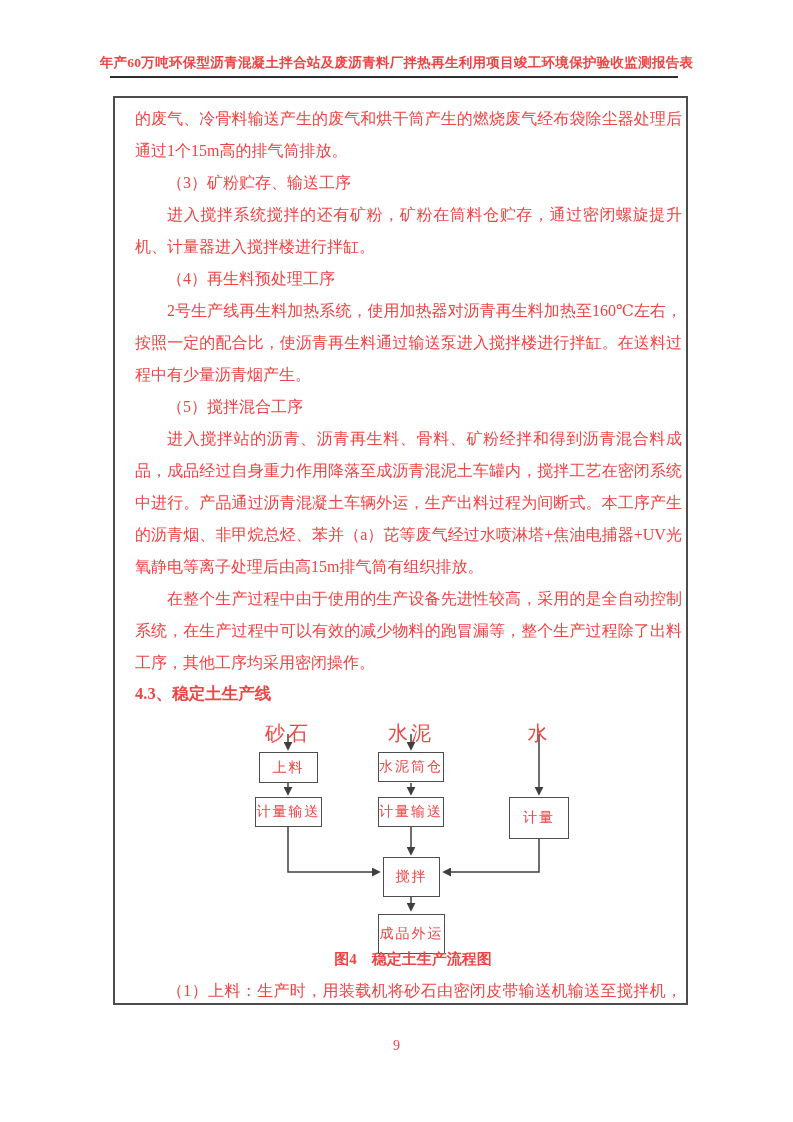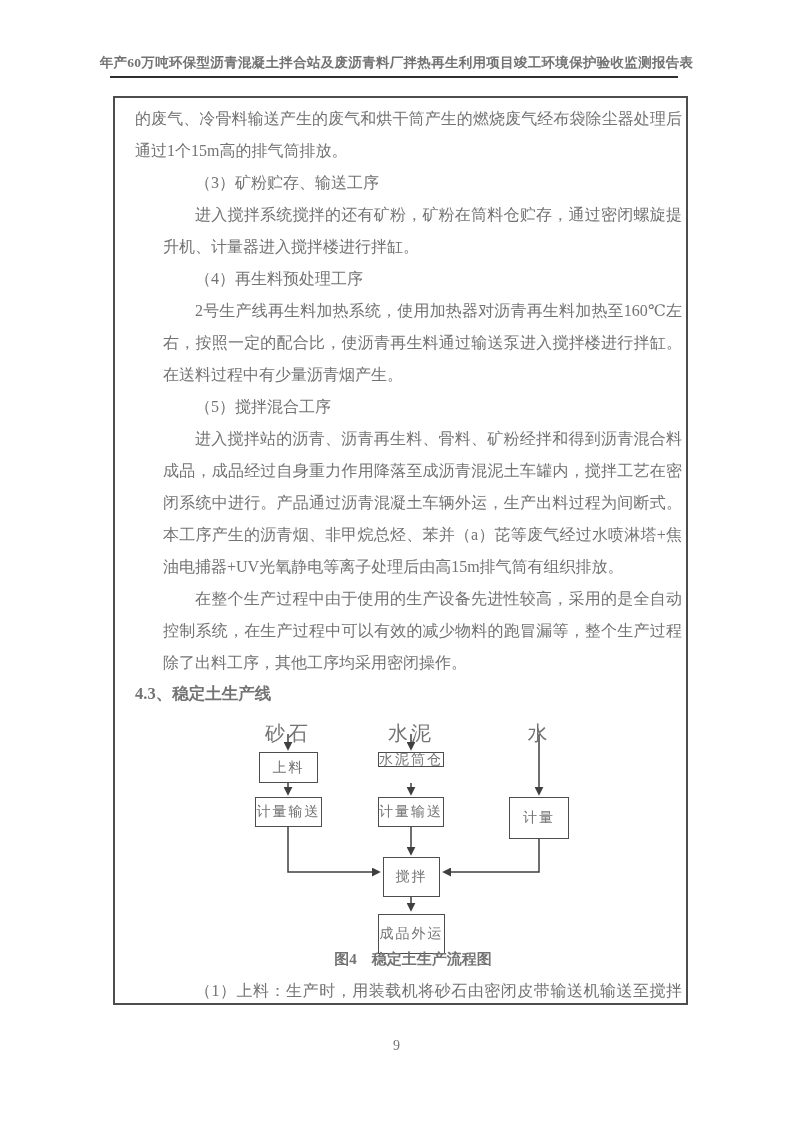--- a/index.html
+++ b/index.html
@@ -1,47 +1,47 @@
 <!DOCTYPE html>
 <html><head>
 <meta charset="utf-8">
 <style>
   html,body { margin:0; padding:0; background:#ffffff; }
   .page {
     position:relative; width:793px; height:1122px; background:#ffffff;
-    font-family:"Liberation Serif","DejaVu Serif",serif; color:#737373;
+    font-family:"Liberation Serif","DejaVu Serif",serif; color:#ef4444;
     overflow:hidden;
   }
   .header-wrap { position:absolute; top:53px; left:0; width:100%; text-align:center; }
   .header-title { font-size:13.5px; font-weight:bold; letter-spacing:0.3px; white-space:nowrap; }
   .header-rule { position:absolute; top:76px; left:110px; width:568px; height:0; border-top:2px solid #2e2e2e; }
 
   .content-box {
     position:absolute; left:113px; top:96px; width:575px; height:909px;
     border:2px solid #4d4d4d; box-sizing:border-box; padding:5px 4px 0 20px;
     overflow:hidden; background:#ffffff;
   }
   .para { margin:0; font-size:16px; line-height:32px; text-align:justify; }
-  .para.indent { text-indent:32px;margin-left:28px; }
+  .para.indent { text-indent:32px; }
   .section-heading { margin:3px 0 0 0; font-size:16.5px; font-weight:bold; line-height:24px; }
 
   .flowchart { position:relative; height:266px; margin-top:4px; }
   .flowchart svg { position:absolute; left:0; top:0; }
   .flow-label {
     position:absolute; transform:translateX(-50%); top:10px;
     font-size:20px; letter-spacing:3px; white-space:nowrap;
   }
   .flow-box {
     position:absolute; box-sizing:border-box; border:1.5px solid #4d4d4d; background:#ffffff;
     display:flex; align-items:center; justify-content:center;
     font-size:14px; letter-spacing:2px; white-space:nowrap;
   }
   .fl-sand  { left:153px; } .fl-cement{ left:276px;text-align:center; } .fl-water { left:404px; }
   .fb-feed   { left:124px; top:42px;  width:59px; height:31px; }
-  .fb-silo   { left:243px; top:42px;  width:66px; height:15px; }
+  .fb-silo   { left:243px; top:42px;  width:66px; height:30px; }
   .fb-meter1 { left:120px; top:87px;  width:67px; height:30px; }
   .fb-meter2 { left:243px; top:87px;  width:66px; height:30px; }
   .fb-meter3 { left:374px; top:87px;  width:60px; height:42px; }
   .fb-mix    { left:248px; top:147px; width:57px; height:40px; }
   .fb-out    { left:243px; top:204px; width:67px; height:40px; }
   .figure-caption {
     position:absolute; left:278px; top:240px; transform:translateX(-50%);
     font-size:15px; font-weight:bold; white-space:nowrap;
   }
   .closing { margin-top:2px; line-height:26px; }

